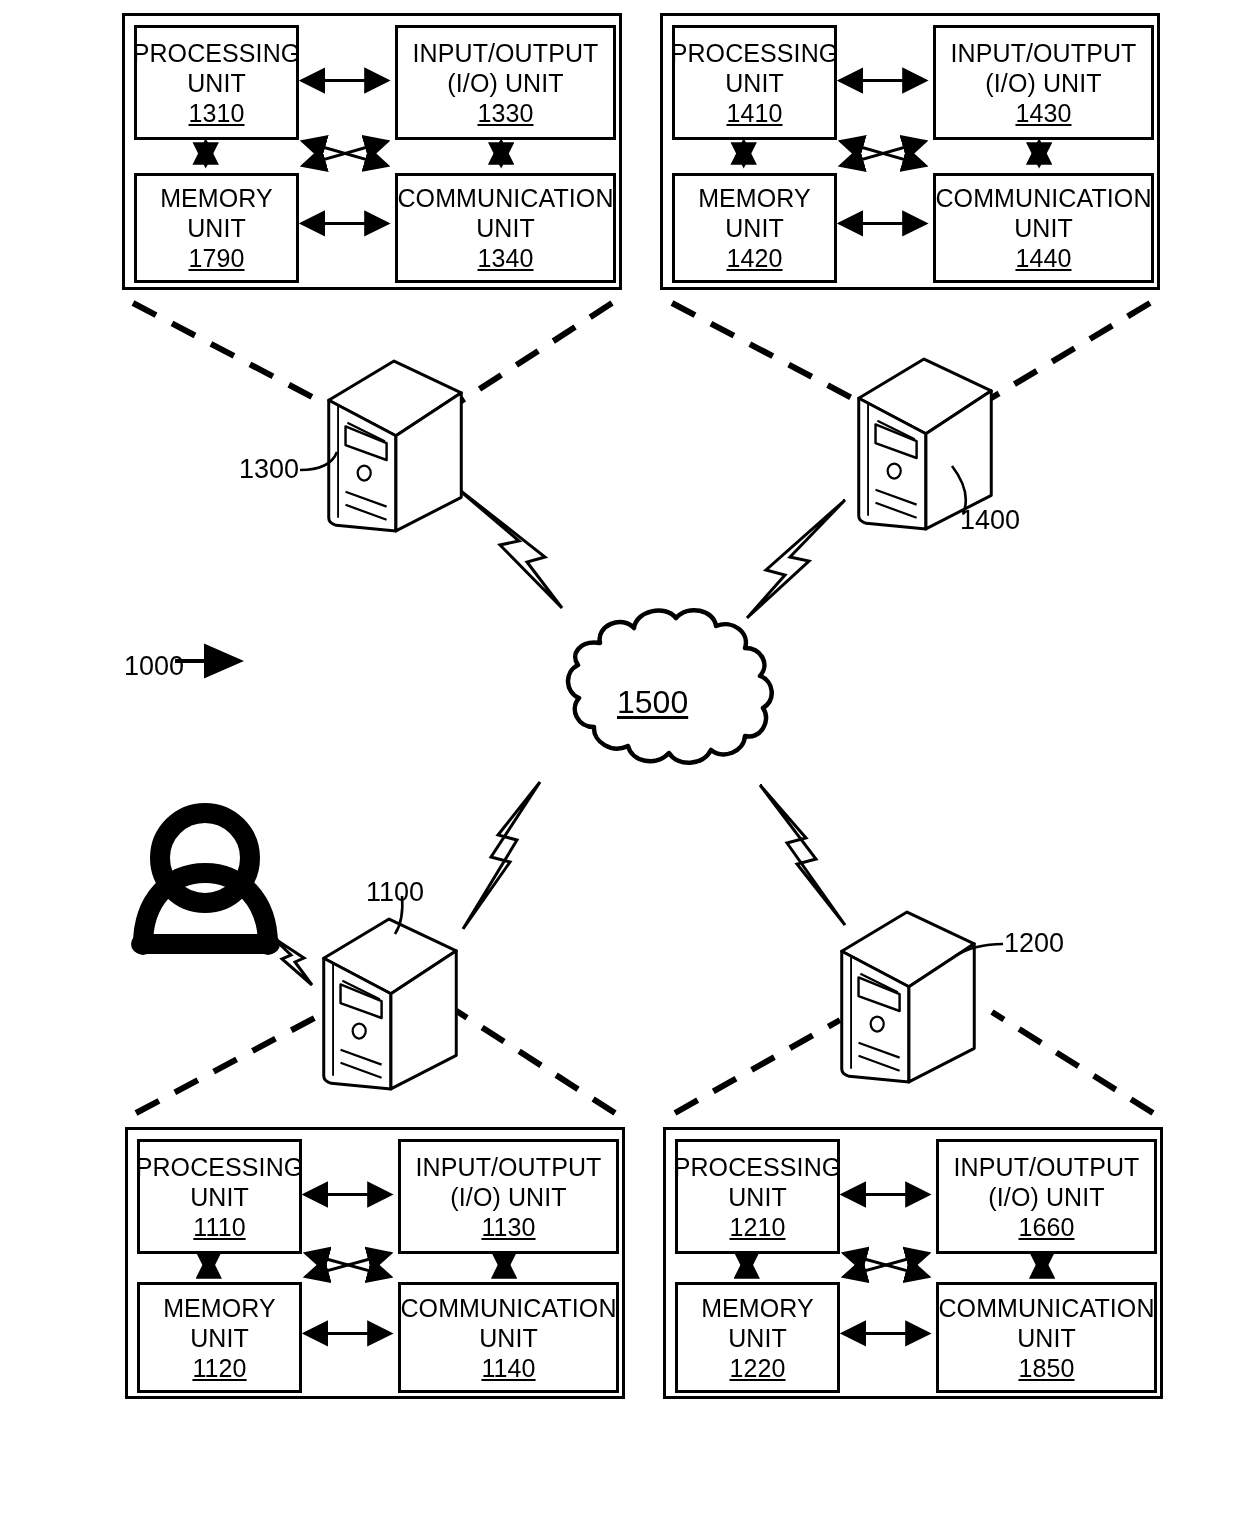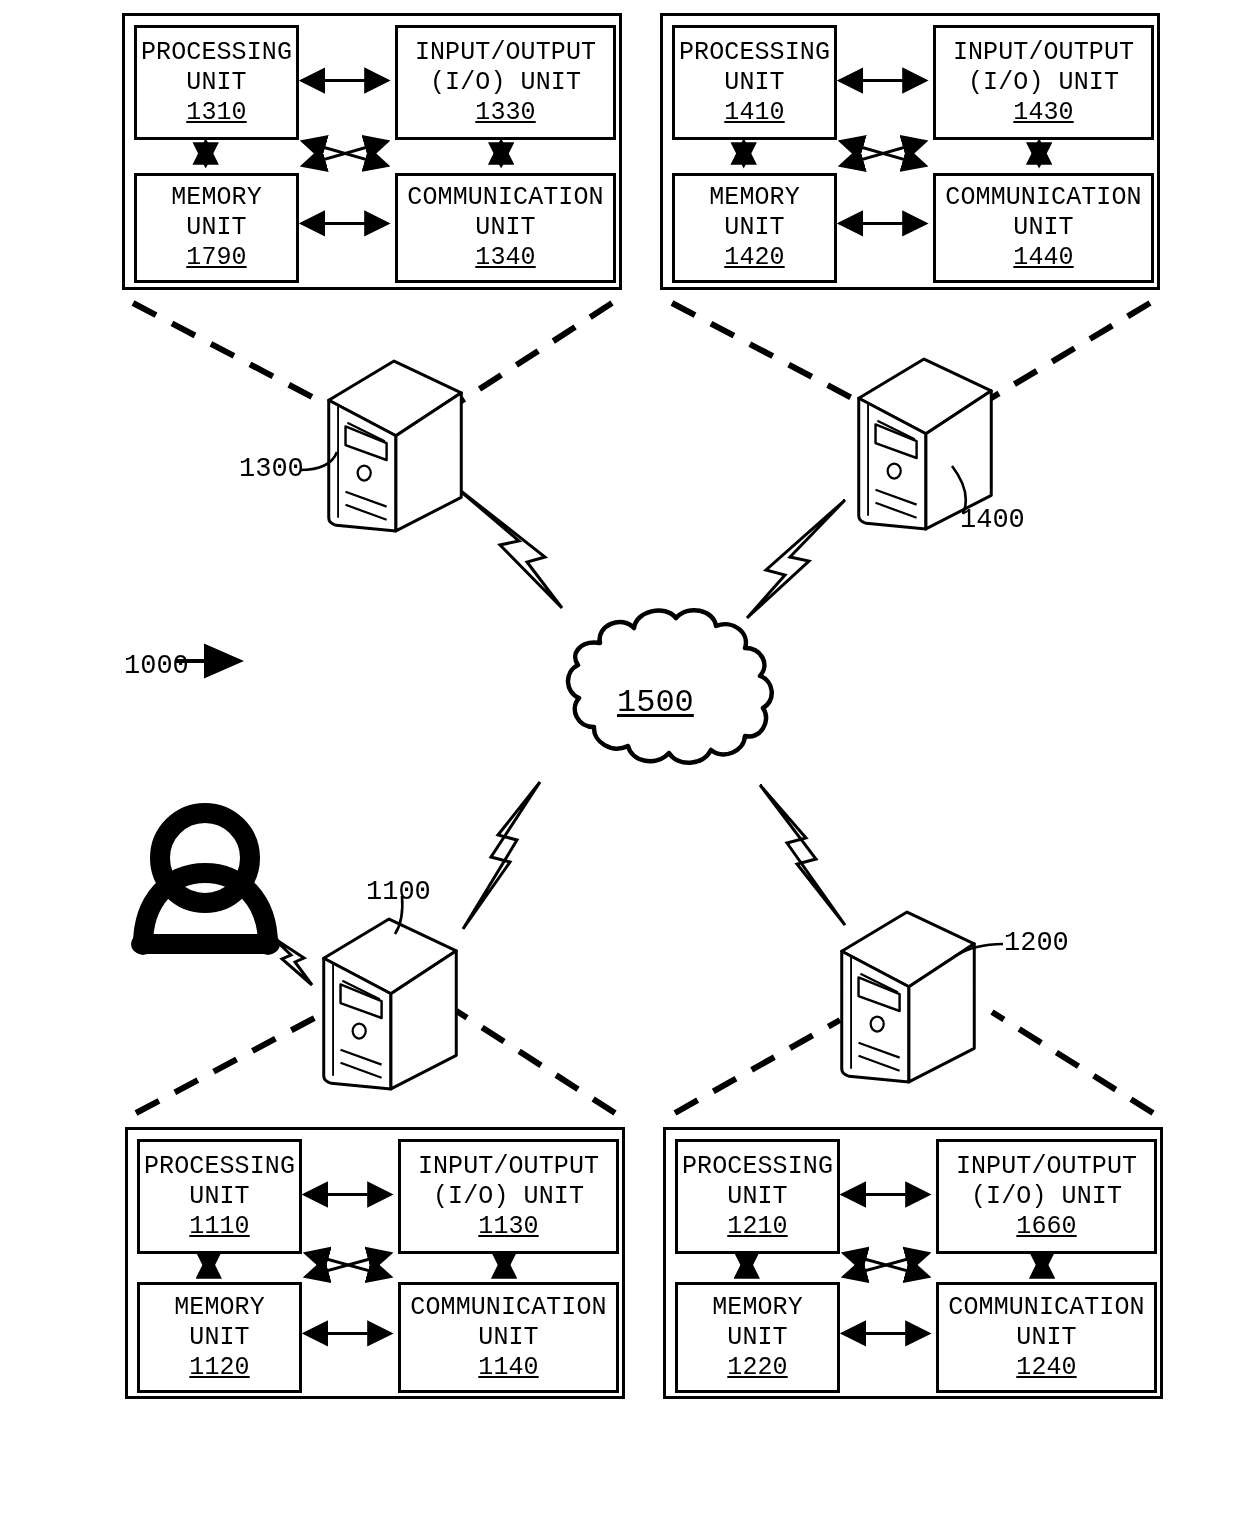--- a/index.html
+++ b/index.html
@@ -11,21 +11,20 @@
   body {
     font-family: "Liberation Sans", sans-serif;
     color: #000000;
   }
   #figure {
     position: relative;
     width: 1240px;
     height: 1514px;
     background: #ffffff;
     overflow: hidden;
-    font-family: Liberation Mono, monospace;
   }
   
   .panel {
     position: absolute;
     border: 3px solid #000;
     box-sizing: border-box;
     background: #fff;
   }
   .unit-box {
     position: absolute;
@@ -208,21 +207,21 @@
       <span class="ref">1660</span>
     </div>
     <div class="unit-box" style="left:9px; top:152px; width:165px; height:111px;">
       <span class="unit-title">MEMORY
 UNIT</span>
       <span class="ref">1220</span>
     </div>
     <div class="unit-box" style="left:270px; top:152px; width:221px; height:111px;">
       <span class="unit-title">COMMUNICATION
 UNIT</span>
-      <span class="ref">1240</span>
+      <span class="ref">1850</span>
     </div>
     <svg class="inner" viewBox="0 0 500 272">
       <line x1="178" y1="66" x2="266" y2="66" stroke="#000" stroke-width="3" marker-end="url(#ah)" marker-start="url(#ahs)"></line>
       <line x1="178" y1="208" x2="266" y2="208" stroke="#000" stroke-width="3" marker-end="url(#ah)" marker-start="url(#ahs)"></line>
       <line x1="80" y1="128" x2="80" y2="148" stroke="#000" stroke-width="3" marker-end="url(#ah)" marker-start="url(#ahs)"></line>
       <line x1="382" y1="128" x2="382" y2="148" stroke="#000" stroke-width="3" marker-end="url(#ah)" marker-start="url(#ahs)"></line>
       <line x1="179" y1="126" x2="266" y2="150" stroke="#000" stroke-width="3" marker-end="url(#ah)" marker-start="url(#ahs)"></line>
       <line x1="179" y1="150" x2="266" y2="126" stroke="#000" stroke-width="3" marker-end="url(#ah)" marker-start="url(#ahs)"></line>
     </svg>
   </div>

